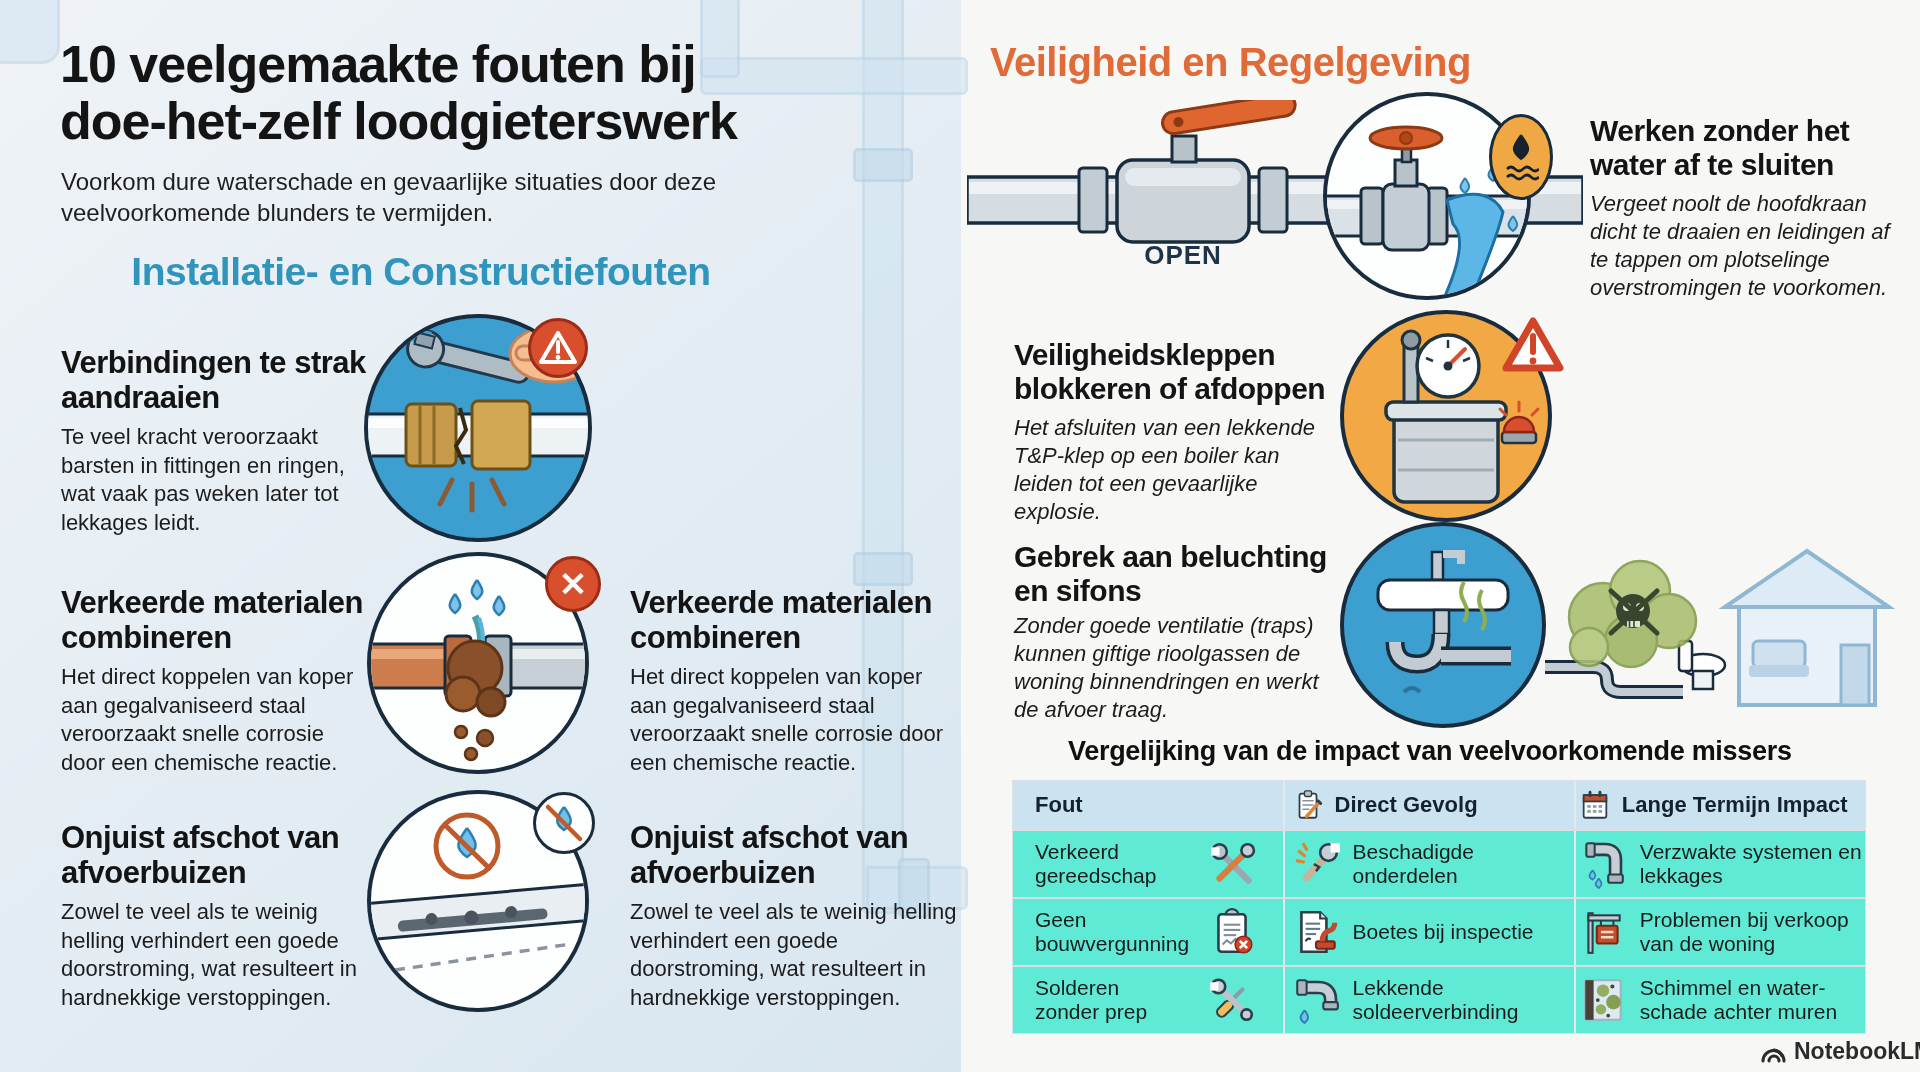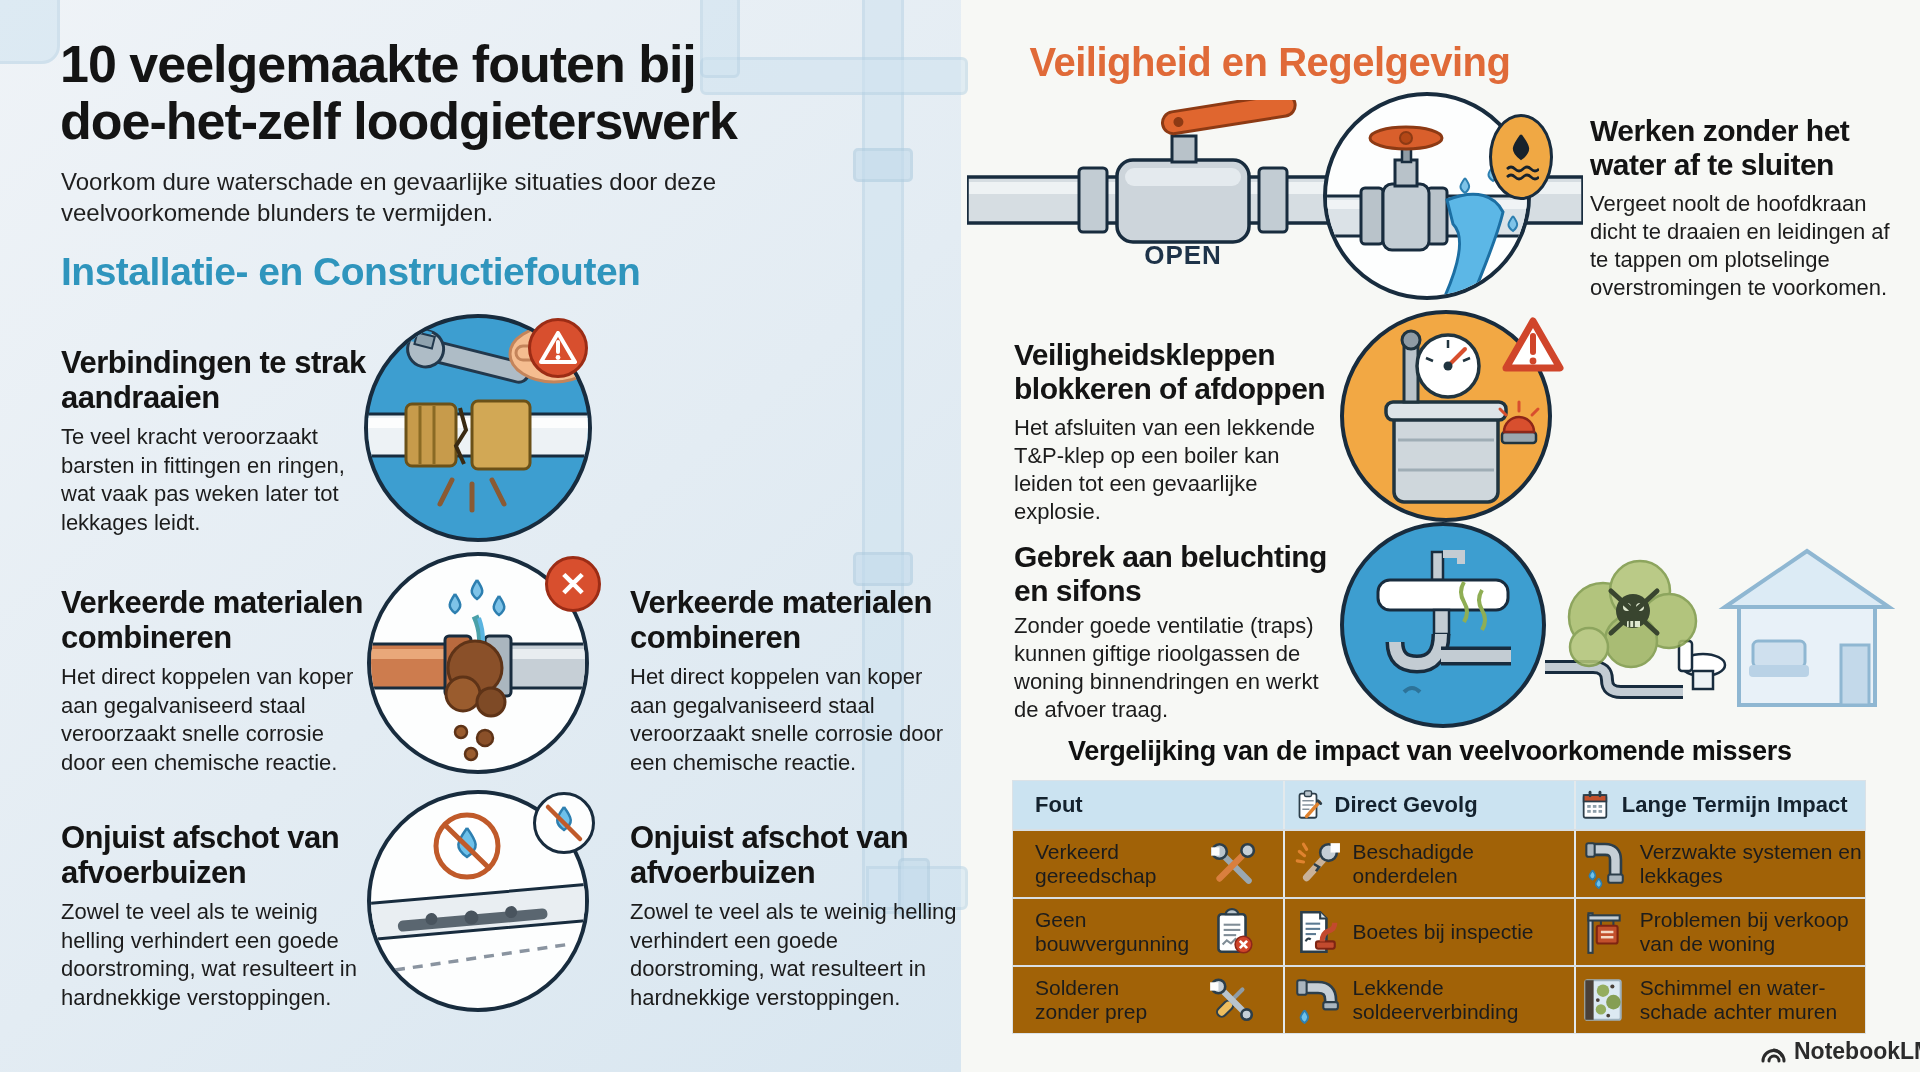--- a/index.html
+++ b/index.html
@@ -9,40 +9,40 @@
   
   .left-panel{left:0;top:0;width:961px;height:1072px;
               background:linear-gradient(140deg,#eff3f7 0%,#e3ecf3 55%,#d8e6f0 100%);}
   .right-panel{left:961px;top:0;width:959px;height:1072px;background:#f7f8f5;}
   
   .dpipe{background:#cfe3f0;border:3px solid #b7d2e4;opacity:.55;border-radius:6px;}
   .dcoupling{background:#c3dbec;border:3px solid #b0cde0;opacity:.6;border-radius:5px;}
   
   .main-title{font-size:52px;line-height:1.1;font-weight:bold;color:#141414;letter-spacing:-1px;}
   .subtitle{font-size:24px;line-height:1.3;color:#1f1f1f;}
-  .sec-head-left{font-size:39px;font-weight:bold;color:#2f95bd;letter-spacing:-.5px;}
-  .sec-head-right{font-size:40px;font-weight:bold;color:#e06a38;letter-spacing:-.5px;text-align:center;}
+  .sec-head-left{font-size:39px;font-weight:bold;color:#2f95bd;letter-spacing:-.5px;text-align:center;}
+  .sec-head-right{font-size:40px;font-weight:bold;color:#e06a38;letter-spacing:-.5px;text-align:left;}
   .item-title{font-size:31px;line-height:1.13;font-weight:bold;color:#141414;letter-spacing:-.5px;}
   .item-title-r{font-size:30px;line-height:1.13;font-weight:bold;color:#141414;letter-spacing:-.5px;}
   .item-body{font-size:22px;line-height:1.3;color:#1c1c1c;}
-  .item-body-r{font-size:22px;line-height:1.28;color:#1c1c1c;}
+  .item-body-r{font-size:22px;line-height:1.28;color:#1c1c1c;font-style:italic;}
   
   .circ{border-radius:50%;border:4px solid #182c3e;overflow:hidden;box-sizing:border-box;}
   .circ-blue{background:#3d9ed0;}
   .circ-white{background:#fdfefe;}
   .circ-orange{background:#f2a844;}
   .badge{border-radius:50%;display:flex;align-items:center;justify-content:center;box-sizing:border-box;}
   .badge-red{background:#d84f2e;border:3px solid #9c2c15;}
   .badge-x{color:#ffffff;font-size:34px;font-weight:bold;line-height:1;}
   .valve-open{font-size:26px;font-weight:bold;color:#1e3349;text-align:center;letter-spacing:1px;}
   
   .tbl-title{font-size:27px;font-weight:bold;color:#101010;letter-spacing:-.3px;}
   .tbl{left:1012px;top:780px;width:852px;border:1px solid #dbe2e7;background:#fbfdfd;}
   .tbl-header{display:flex;background:#cbe3f1;height:48px;}
-  .tbl-row{display:flex;height:66px;border-top:2px solid #d9dfe3;background:#a16207;}
+  .tbl-row{display:flex;height:66px;border-top:2px solid #d9dfe3;background:#5eead4;}
   .hcell{display:flex;align-items:center;font-size:22px;font-weight:bold;color:#14222e;box-sizing:border-box;}
   .cell{display:flex;align-items:center;font-size:21px;line-height:1.15;color:#1c1c1c;font-weight:500;box-sizing:border-box;}
   .c1{width:278px;padding-left:22px;}
   .c2{width:301px;padding-left:6px;border-left:2px solid #e3e9ec;}
   .c3{width:301px;padding-left:2px;border-left:2px solid #e3e9ec;}
   .cell-icon{flex:0 0 auto;margin-right:12px;}
   .c1 .fout-text{width:150px;}
   .c1 .cell-icon-right{margin-left:auto;margin-right:26px;}
   .hicon{margin-right:10px;}
   

